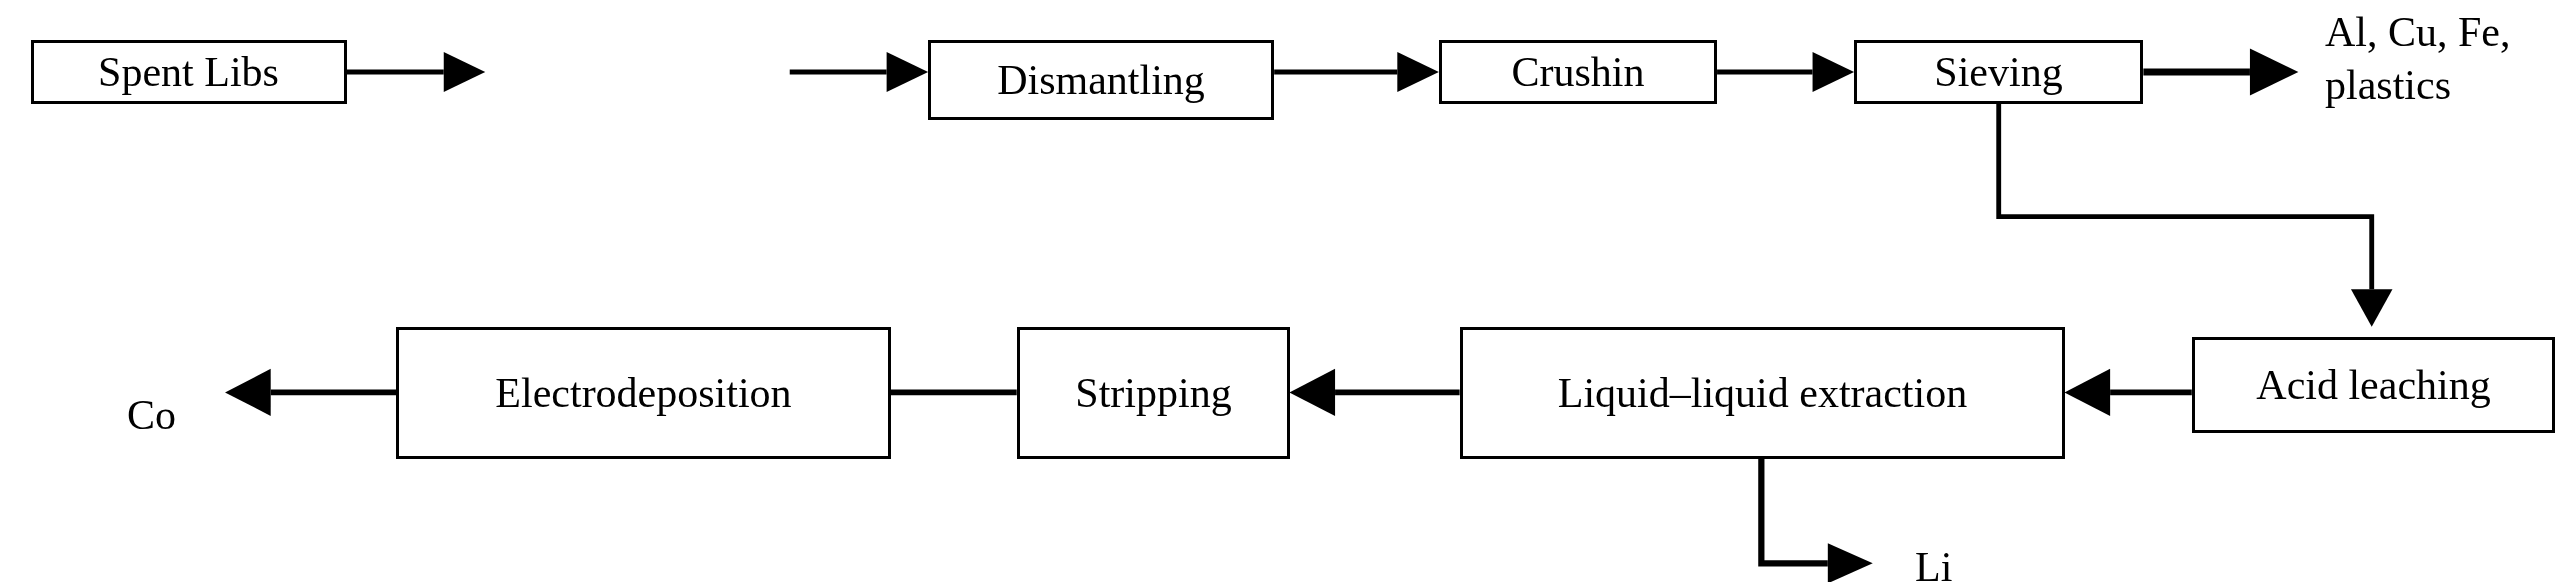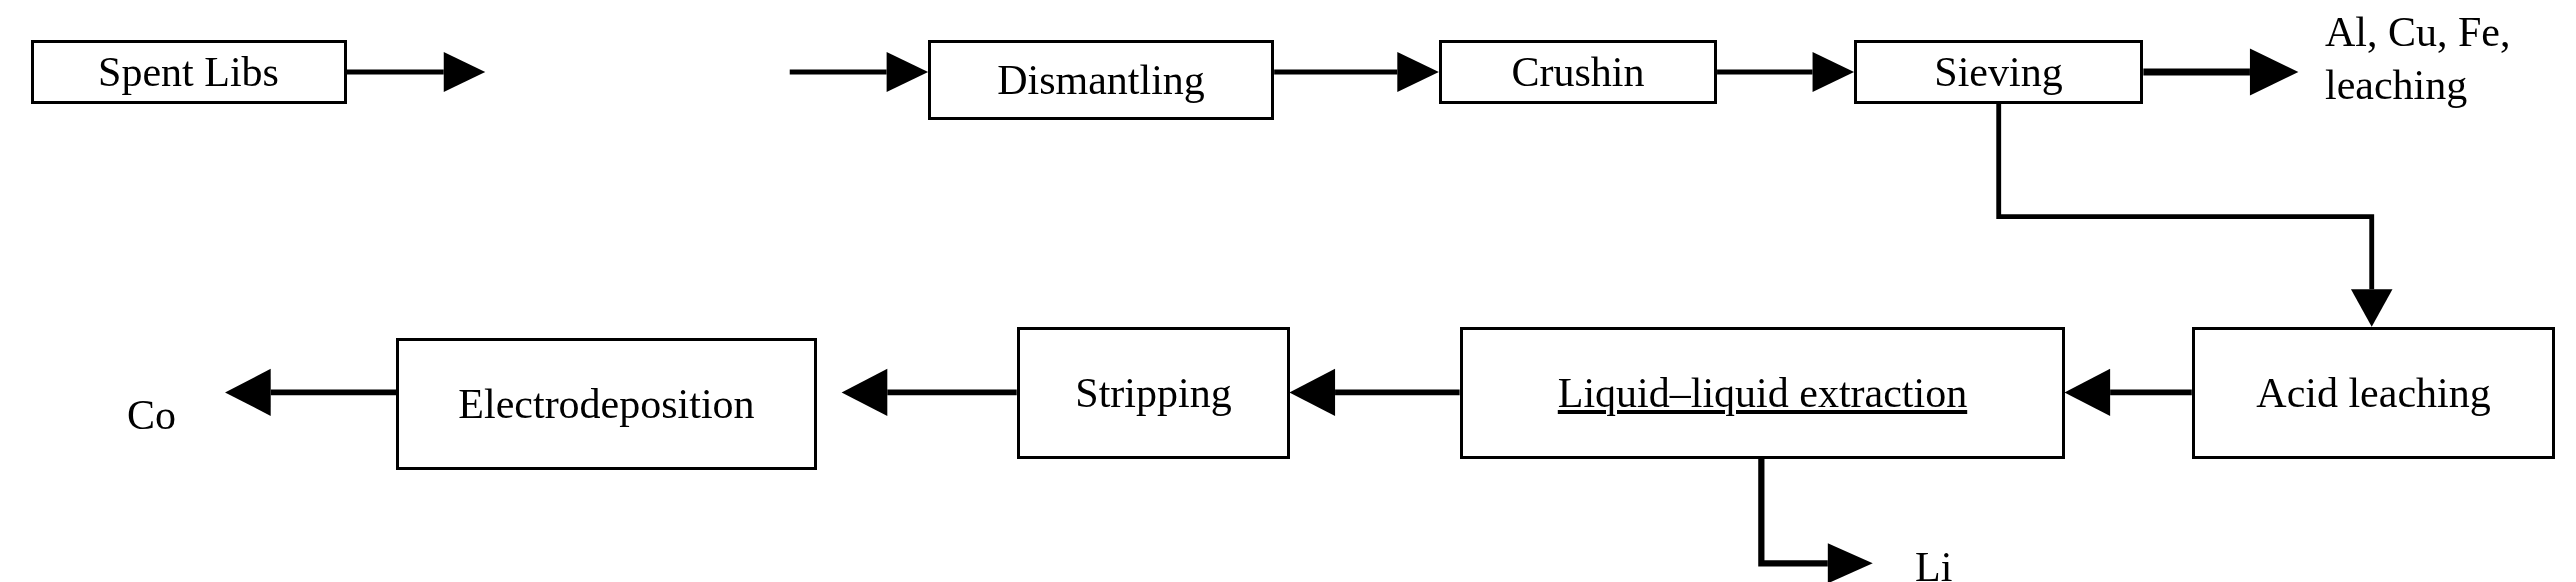--- a/index.html
+++ b/index.html
@@ -127,37 +127,37 @@
   </div>
 
   <div class="node-box" style="left:1439px; top:40px; width:278px; height:64px;">
     <span class="node-label">Crushin</span>
   </div>
 
   <div class="node-box" style="left:1854px; top:40px; width:289px; height:64px;">
     <span class="node-label">Sieving</span>
   </div>
 
-  <div class="node-box" style="left:2192px; top:327px; width:363px; height:132px;text-align:center;">
+  <div class="node-box" style="left:2192px; top:337px; width:363px; height:96px;text-align:center;">
     <span class="node-label">Acid leaching</span>
   </div>
 
-  <div class="node-box" style="left:1460px; top:327px; width:605px; height:132px;text-decoration:underline;">
+  <div class="node-box" style="left:1460px; top:327px; width:605px; height:132px;">
     <span class="node-label">Liquid–liquid extraction</span>
   </div>
 
   <div class="node-box" style="left:1017px; top:327px; width:273px; height:132px;text-align:center;">
     <span class="node-label">Stripping</span>
   </div>
 
-  <div class="node-box" style="left:396px; top:327px; width:421px; height:132px;margin-top:11px;">
+  <div class="node-box" style="left:396px; top:327px; width:495px; height:132px;">
     <span class="node-label">Electrodeposition</span>
   </div>
 
   <div class="free-label" style="left:2325px; top:5.5px; width:242px; text-align:left;">Al, Cu, Fe,
-leaching</div>
+plastics</div>
 
   <div class="free-label" style="left:127px; top:366px;margin-top:23px;">Co</div>
 
   <div class="free-label" style="left:1915px; top:541px;">Li</div>
 
 </div>
 
 
 </body></html>

